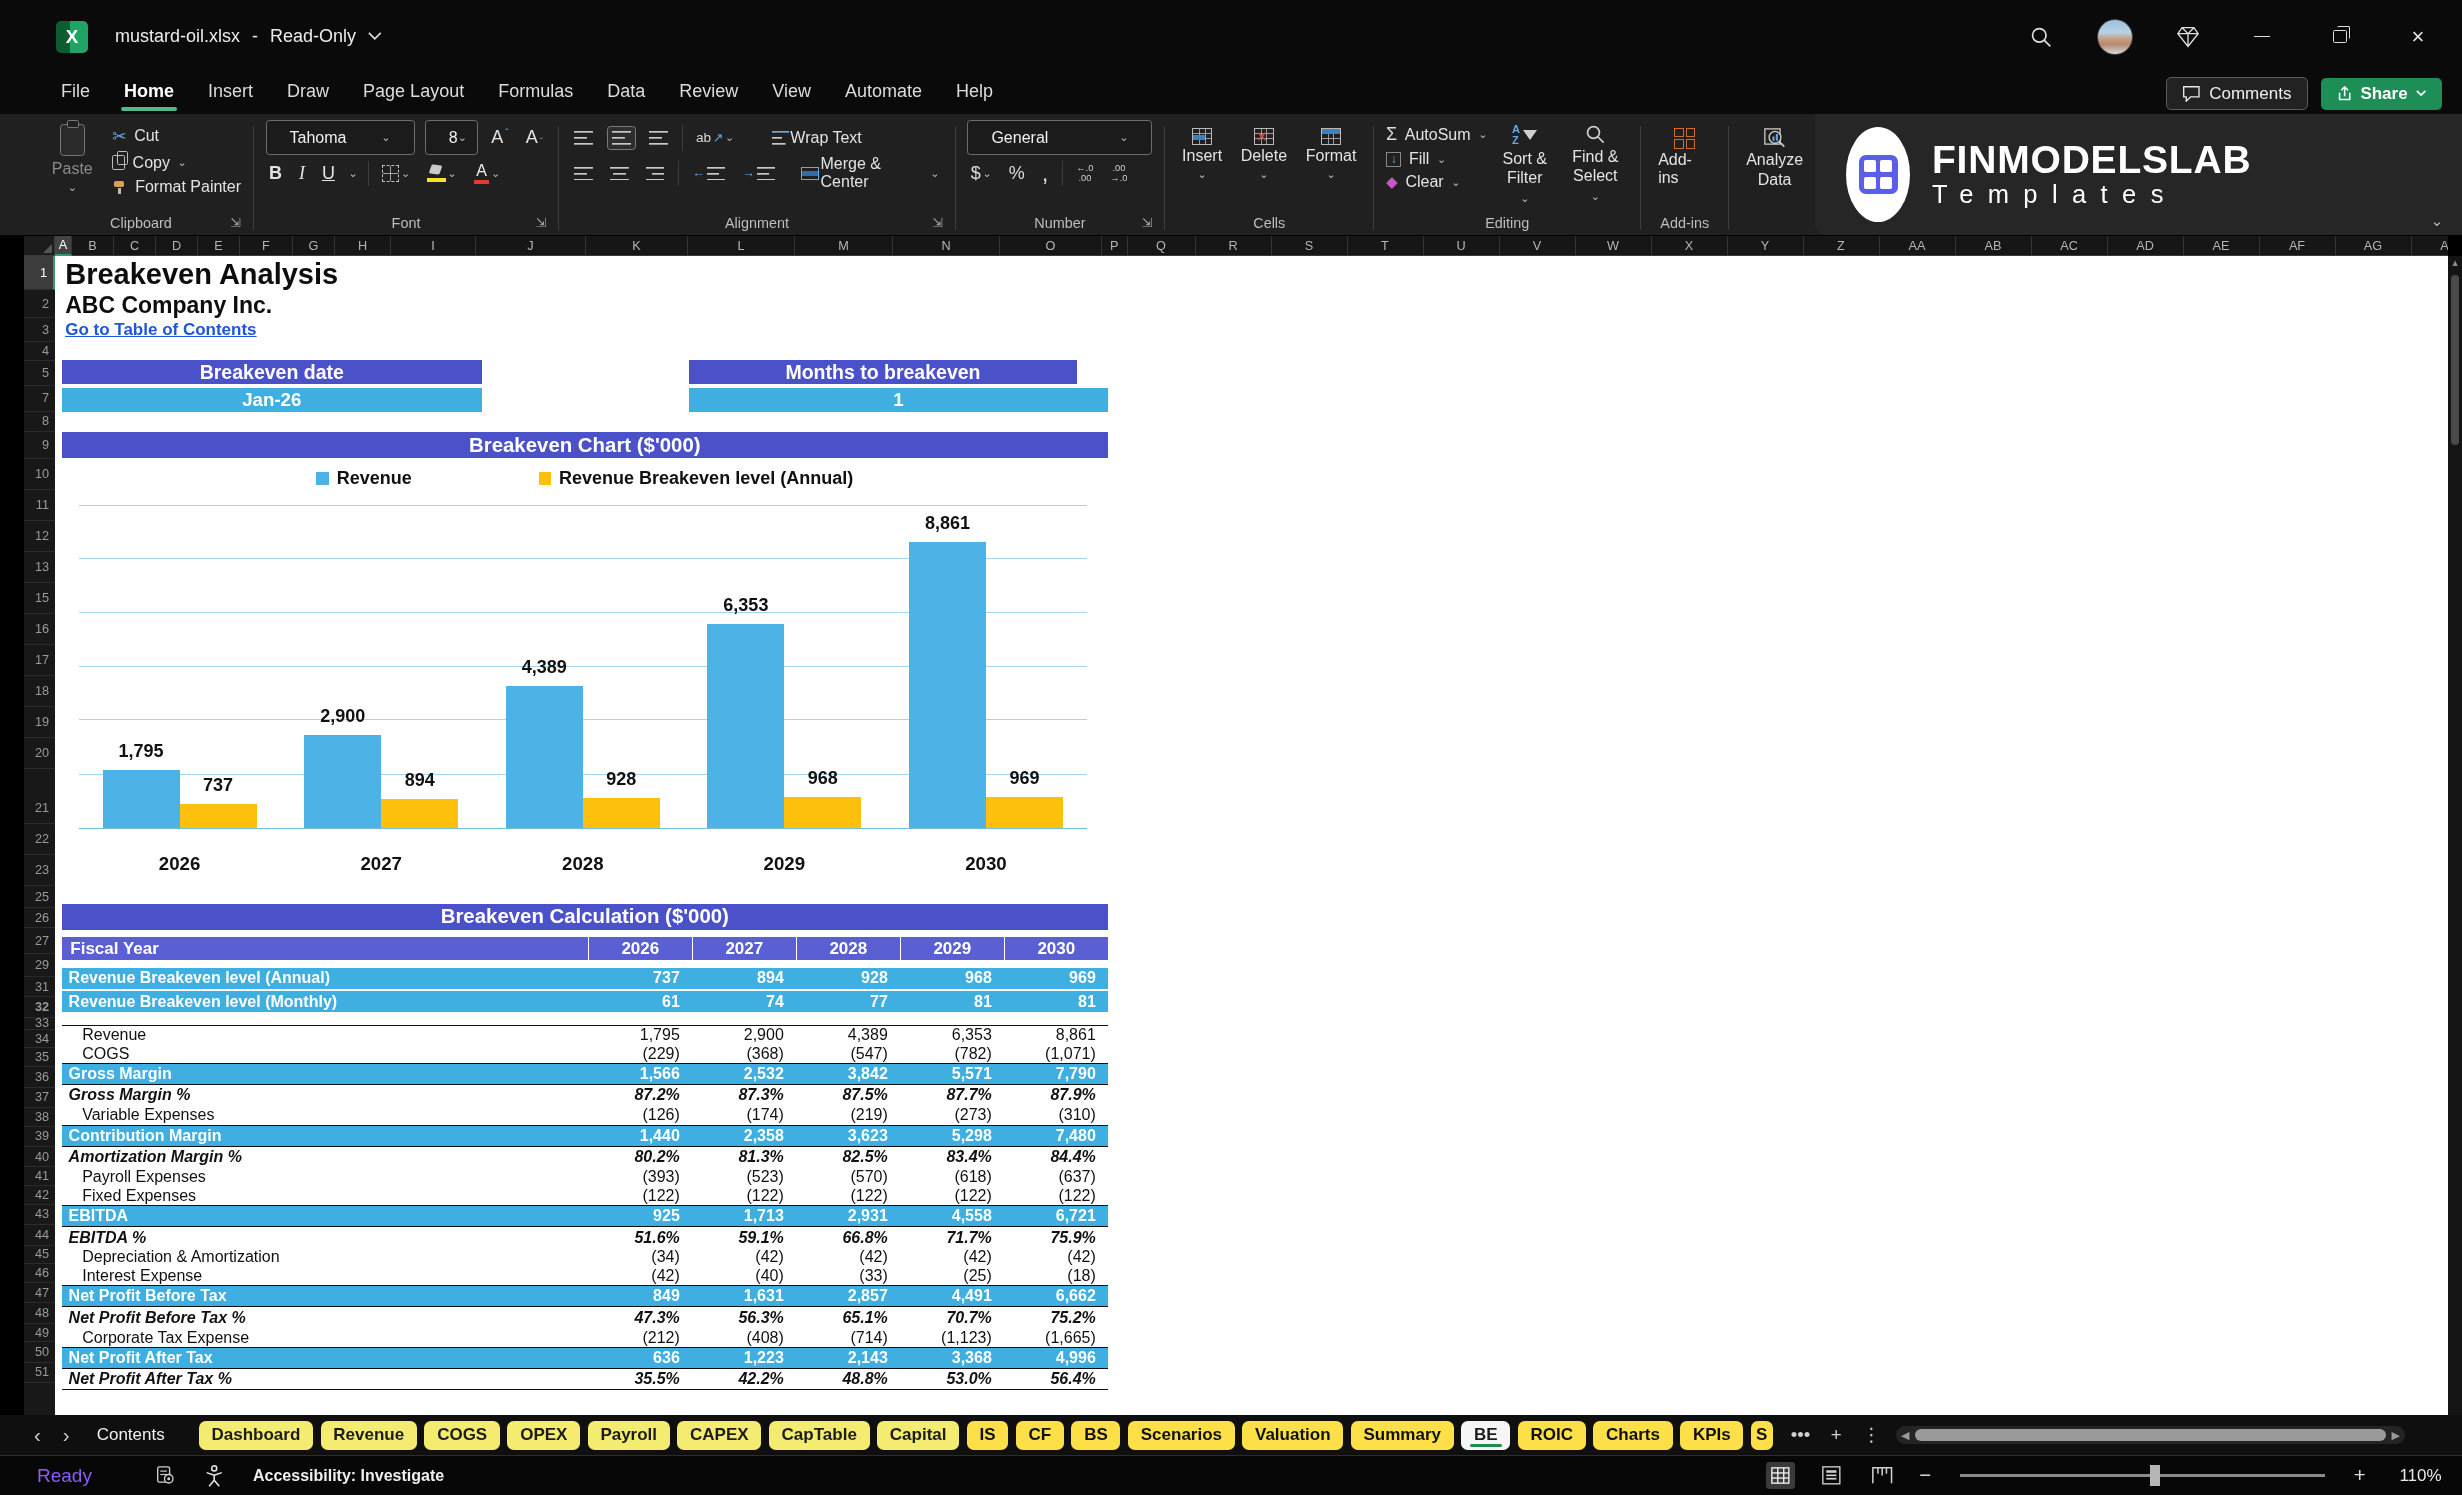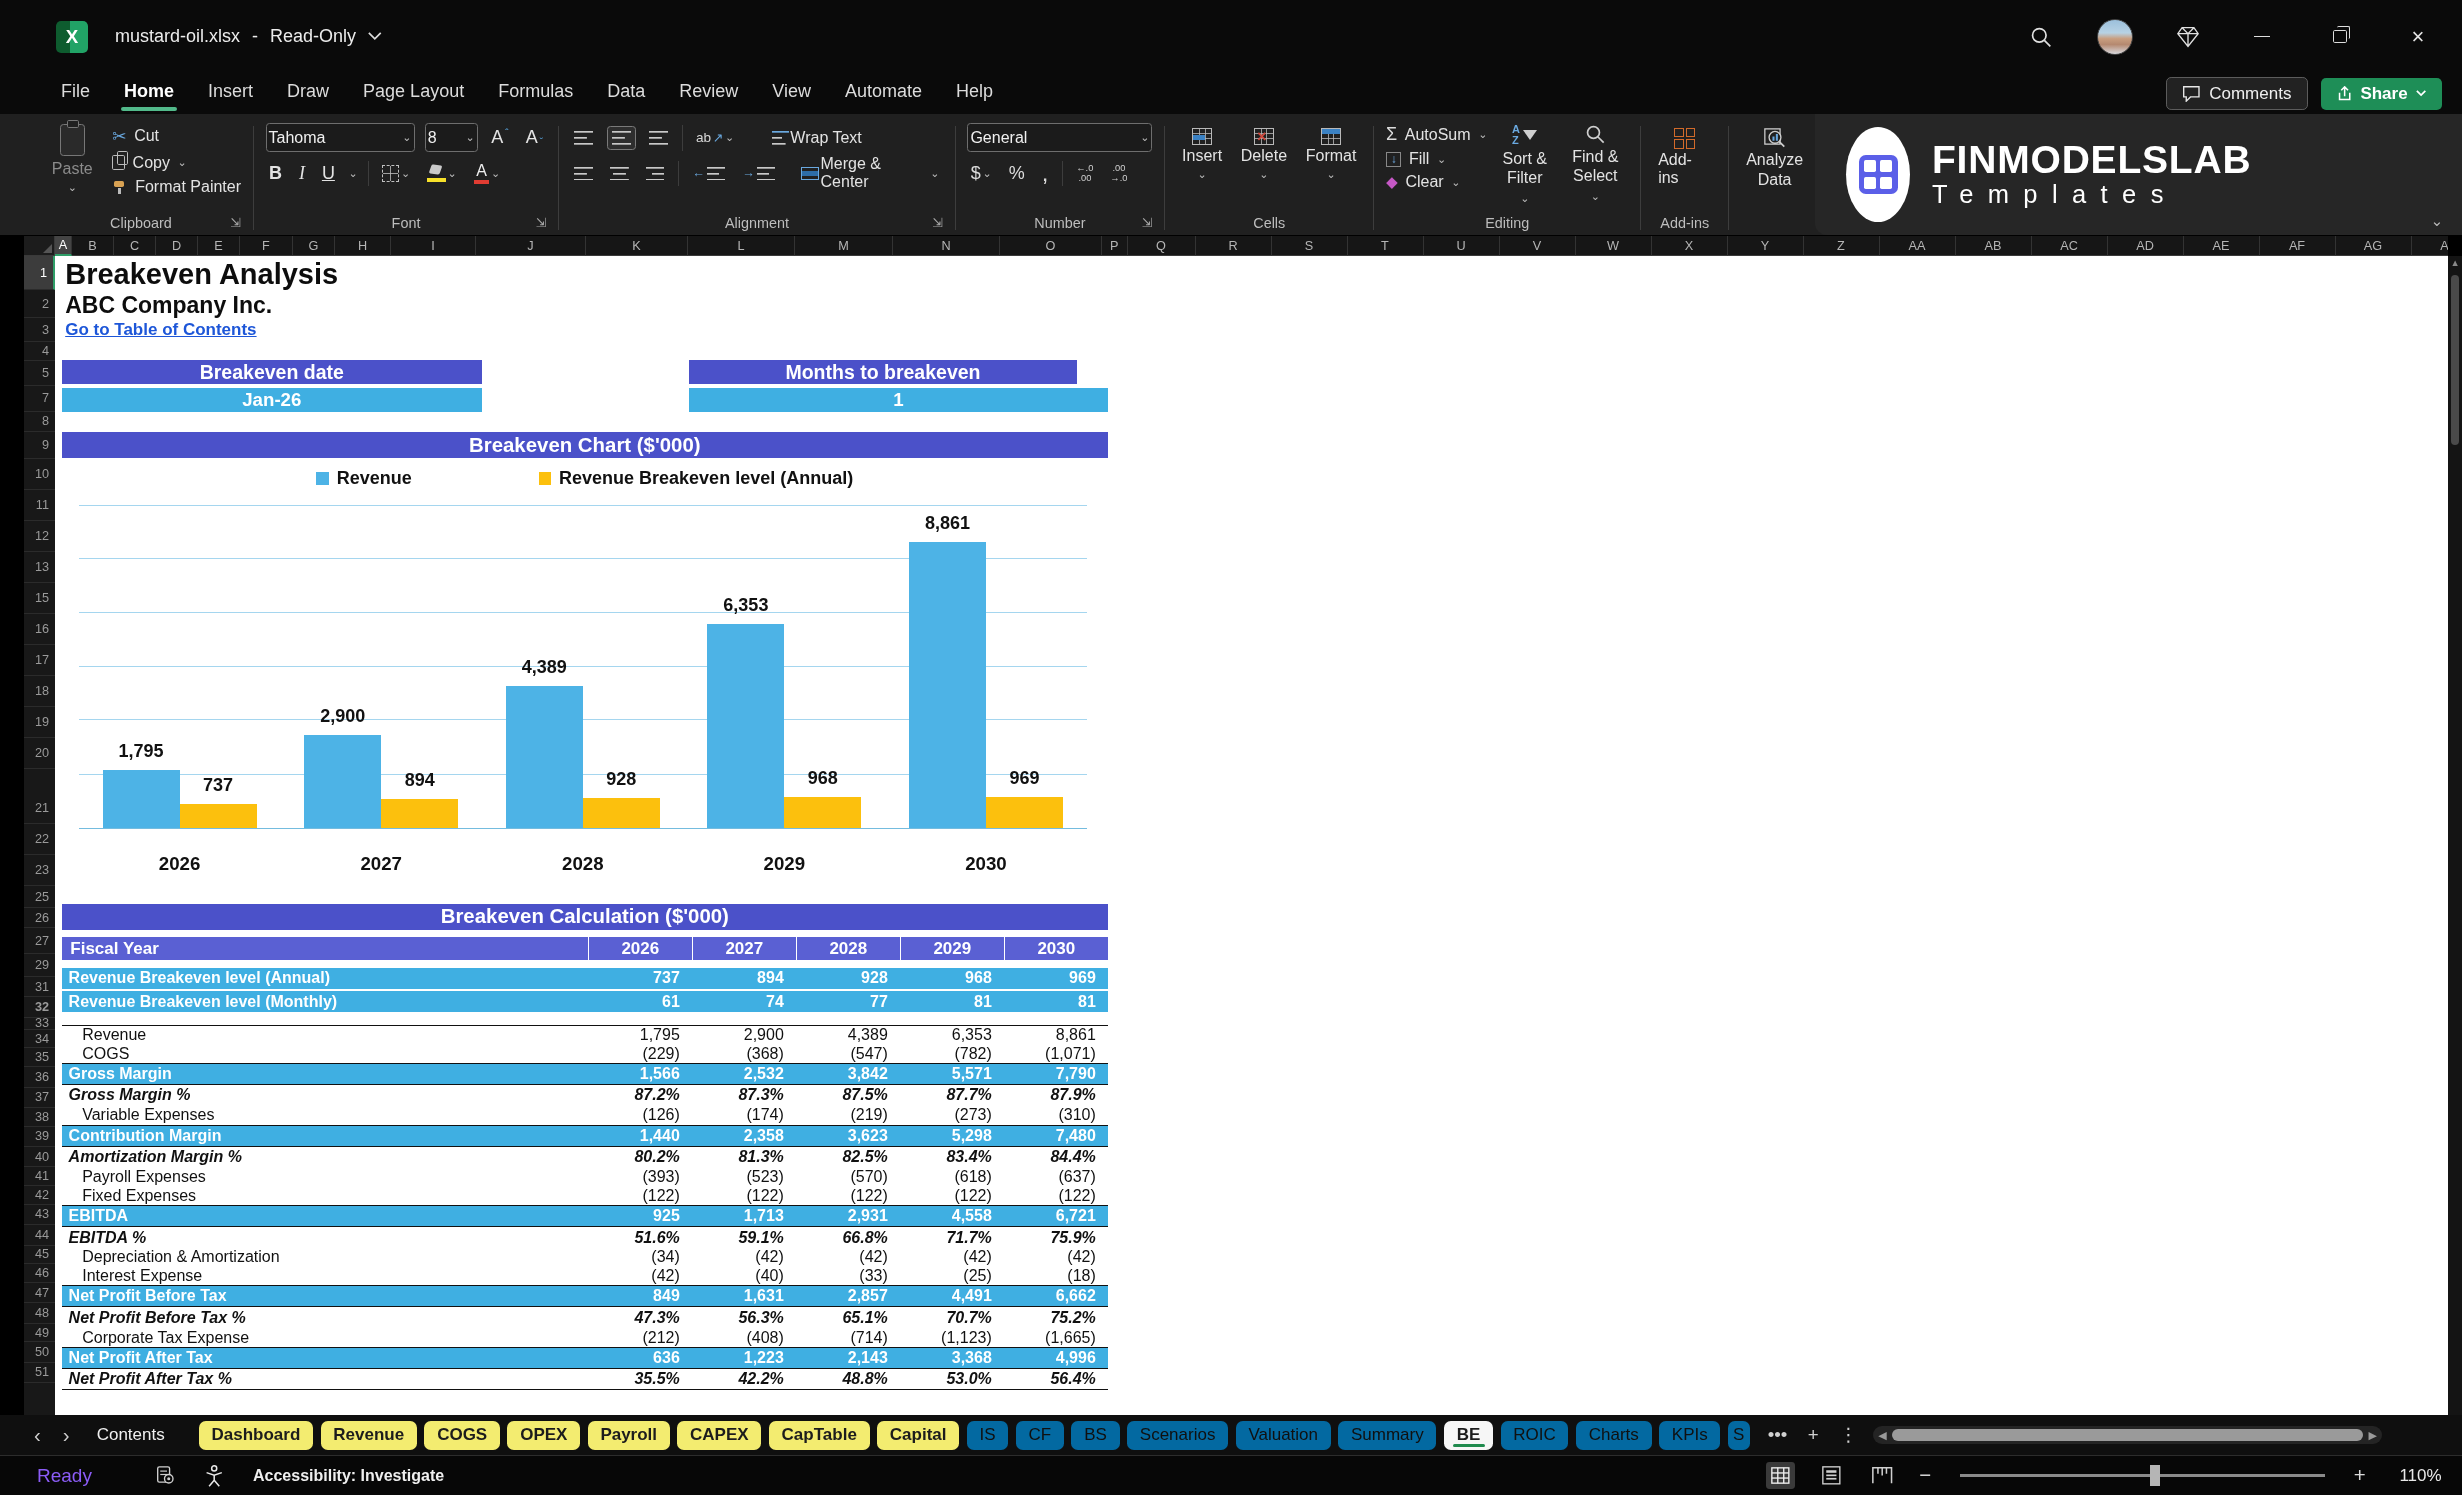--- a/index.html
+++ b/index.html
@@ -41,21 +41,21 @@
   .clipcol { display:flex; flex-direction:column; gap:6.8px; padding-top:5.1px; }
   .sbtn { display:flex; align-items:center; gap:7.6px; font-size:16px; color:#e3e3e3; white-space:nowrap; }
   .scissors { color:#6aa9e0; font-size:17px; }
   .copy-ic { width:12.7px; height:15.3px; border:1.7px solid #bbb; border-radius:1.7px; position:relative; }
   .copy-ic:before { content:""; position:absolute; left:3.4px; top:-5.1px; width:9.3px; height:12px; border:1.7px solid #bbb; border-radius:1.7px; }
   .brush-ic { width:15.3px; height:15.3px; position:relative; }
   .brush-ic:before { content:""; position:absolute; left:1.7px; top:0.8px; width:10.2px; height:6.8px; background:#d9a253; border-radius:1.7px; }
   .brush-ic:after { content:""; position:absolute; left:6px; top:8.5px; width:2.5px; height:6px; background:#bbb; }
   .rrow { display:flex; align-items:center; gap:10.2px; height:34px; }
   .col { flex-direction:column; align-items:stretch; gap:1.7px; }
-  .combo { display:flex; align-items:center; justify-content:space-between; border:0.8px solid #6e6e6e; border-radius:3.4px; height:29px; padding:0 2px; font-size:16px; color:#f0f0f0; background:#1b1b1b; }
+  .combo { display:flex; align-items:center; justify-content:space-between; border:0.8px solid #6e6e6e; border-radius:3.4px; height:35px; padding:0 23px; font-size:16px; color:#f0f0f0; background:#1b1b1b; }
   .combo.wide { width:149px; } .combo.narrow { width:53px; }
   .ibtn { display:flex; align-items:center; color:#e3e3e3; font-size:18px; gap:1.7px; padding:1.7px 3.4px; }
   .caret-up, .caret-dn { font-size:11px; color:#58a6e0; margin-top:-10.2px; }
   .caret-dn { margin-top:8.5px; }
   .bld { font-weight:bold; } .itl { font-style:italic; font-family:"Liberation Serif",serif; } .und { text-decoration:underline; }
   .lines-ic { width:18.7px; height:13.6px; background:
     linear-gradient(#c8c8c8,#c8c8c8) 0 0/100% 1.7px no-repeat,
     linear-gradient(#c8c8c8,#c8c8c8) 0 6px/68% 1.7px no-repeat,
     linear-gradient(#c8c8c8,#c8c8c8) 0 12px/100% 1.7px no-repeat; }
   .lines-ic.ctr { background-position:50% 0,50% 6px,50% 12px; }
@@ -151,21 +151,21 @@
   .r-total { background:#3fafe2; color:#fff; font-weight:bold; height:22px; border-top:1.7px solid #111; border-bottom:1.7px solid #111; }
   .r-percent { height:21px; color:#111; font-weight:bold; font-style:italic; }
   .r-percent.last { border-bottom:1.7px solid #111; }
 
   
   .tabbar { position:absolute; left:0; right:0; bottom:40px; height:40px; background:#0f0f0f; display:flex; align-items:center; padding-left:34px; }
   .tab-nav { color:#cfcfcf; font-size:20.4px; margin-right:22px; }
   .tab { height:29px; display:flex; align-items:center; padding:0 12.7px; border-radius:6.8px; font-size:17px; margin-right:7.6px; white-space:nowrap; }
   .tab-plain { color:#f0f0f0; margin-right:29px; padding:0 5.1px; }
   .tab-yellow { background:#f3ec70; color:#1c1c1c; font-weight:bold; }
-  .tab-blue { background:#0369a1; color:#101010; font-weight:normal; }
+  .tab-blue { background:#fde047; color:#101010; font-weight:bold; }
   .tab-active { background:#f6f6f6; color:#1c1c1c; font-weight:bold; position:relative; }
   .tab-active:after { content:""; position:absolute; left:8.5px; right:8.5px; bottom:2.5px; height:3.4px; background:#1f8a4d; border-radius:1.7px; }
   .tab-cut { width:22px; overflow:hidden; padding:0 5.1px; }
   .tab-extra { color:#cfcfcf; font-size:18.7px; margin:0 10.2px; }
   .hscroll { margin-left:5.1px; width:509px; height:18.7px; background:#242424; border-radius:9.3px; display:flex; align-items:center; padding:0 5.1px; gap:5.1px; }
   .hs-arr { color:#9a9a9a; font-size:11px; }
   .hs-thumb { flex:1; height:12px; background:#9a9a9a; border-radius:6px; }
 
   
   .statusbar { position:absolute; left:0; right:0; bottom:0; height:40px; background:#070707; border-top:0.8px solid #2c2c2c; display:flex; align-items:center; padding:0 20.4px 0 37px; }

